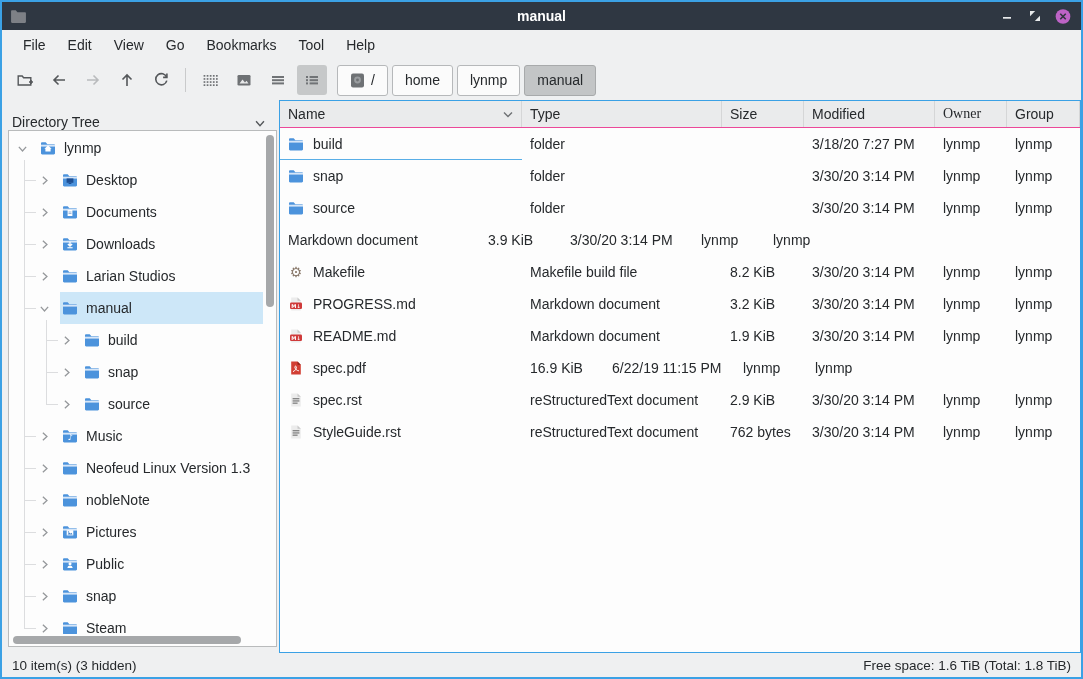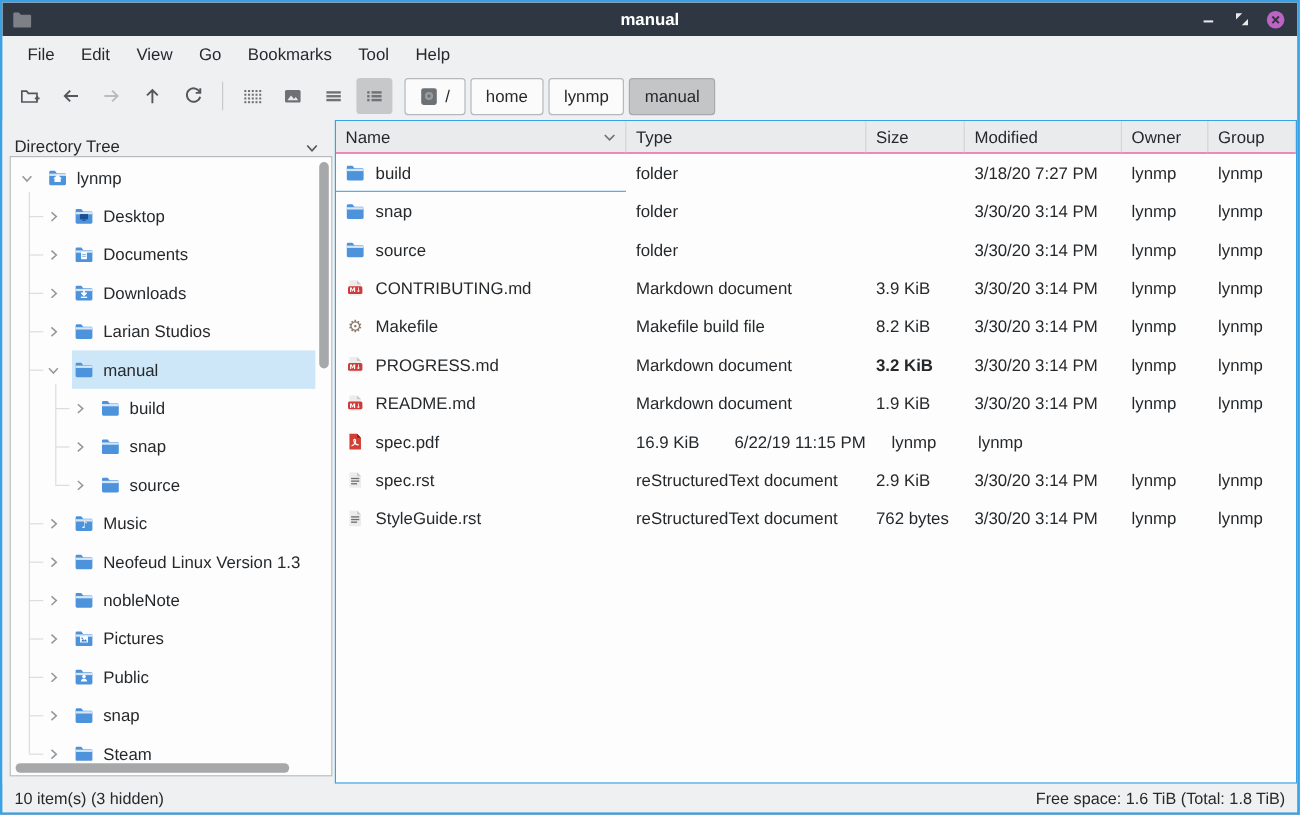--- a/index.html
+++ b/index.html
@@ -524,21 +524,21 @@
           </div>
           <div class="th" style="width: 200px;">
             <span class="th-label">Type</span>
           </div>
           <div class="th" style="width: 82px;">
             <span class="th-label">Size</span>
           </div>
           <div class="th" style="width: 131px;">
             <span class="th-label">Modified</span>
           </div>
-          <div class="th" style="width: 72px;">
+          <div class="th" style="width: 72px; font-family: Liberation Serif, serif;">
             <span class="th-label">Owner</span>
           </div>
           <div class="th" style="width: 73px;">
             <span class="th-label">Group</span>
           </div>
         </div>
       <div id="tableBody" style="flex:1;overflow:hidden;">
           <div class="trow focused">
             <div class="td name" style="width: 242px;">
               <span class="file-icon">
@@ -576,71 +576,60 @@
               <span class="file-icon">
                 <svg width="16" height="16" viewBox="0 0 16 16">
                   <path d="M1 3.4c0-.7.5-1.2 1.2-1.2h3.5L7.4 4.3h6.4c.7 0 1.2.5 1.2 1.2v7.7c0 .7-.5 1.2-1.2 1.2H2.2c-.7 0-1.2-.5-1.2-1.2z" fill="#4c93dc"></path>
                   <rect x="1" y="4.7" width="14" height="1.9" fill="#d6e6f8"></rect>
                 </svg>
               </span>
               <span>source</span>
             </div>
             <div class="td" style="width: 200px;">folder</div>
             <div class="td" style="width: 82px;"></div>
+            <div class="td" style="width: 131px;">3/30/20 3:14 PM</div>
+            <div class="td" style="width: 72px;">lynmp</div>
+            <div class="td" style="width: 73px;">lynmp</div>
+          </div>
+          <div class="trow">
+            <div class="td" style="width: 200px;">Markdown document</div>
+            <div class="td" style="width: 82px;">3.9 KiB</div>
+            <div class="td" style="width: 131px;">3/30/20 3:14 PM</div>
+            <div class="td" style="width: 72px;">lynmp</div>
+            <div class="td" style="width: 73px;">lynmp</div>
+          </div>
+          <div class="trow">
+            <div class="td name" style="width: 242px;">
+              <span class="file-icon">
+                <svg width="16" height="16" viewBox="0 0 16 16">
+                  <text x="8" y="13" font-size="14" fill="#8b7b6d" text-anchor="middle" font-family="DejaVu Sans, sans-serif">⚙</text>
+                </svg>
+              </span>
+              <span>Makefile</span>
+            </div>
+            <div class="td" style="width: 200px;">Makefile build file</div>
+            <div class="td" style="width: 82px;">8.2 KiB</div>
             <div class="td" style="width: 131px;">3/30/20 3:14 PM</div>
             <div class="td" style="width: 72px;">lynmp</div>
             <div class="td" style="width: 73px;">lynmp</div>
           </div>
           <div class="trow">
             <div class="td name" style="width: 242px;">
               <span class="file-icon">
                 <svg width="16" height="16" viewBox="0 0 16 16">
                   <path d="M3.2 1.5h6.3l3.3 3.3v9.7H3.2z" fill="#ececec"></path>
                   <path d="M9.5 1.5v3.3h3.3z" fill="#c9c9c9"></path>
                   <rect x="2" y="6.6" width="12" height="6.4" rx="1.3" fill="#cf3a3a"></rect>
                   <text x="8" y="11.6" font-size="5.2" font-weight="bold" fill="#fff" text-anchor="middle" font-family="DejaVu Sans, sans-serif">M↓</text>
                 </svg>
               </span>
-              <span>CONTRIBUTING.md</span>
+              <span>PROGRESS.md</span>
             </div>
             <div class="td" style="width: 200px;">Markdown document</div>
-            <div class="td" style="width: 82px;">3.9 KiB</div>
-            <div class="td" style="width: 131px;">3/30/20 3:14 PM</div>
-            <div class="td" style="width: 72px;">lynmp</div>
-            <div class="td" style="width: 73px;">lynmp</div>
-          </div>
-          <div class="trow">
-            <div class="td name" style="width: 242px;">
-              <span class="file-icon">
-                <svg width="16" height="16" viewBox="0 0 16 16">
-                  <text x="8" y="13" font-size="14" fill="#8b7b6d" text-anchor="middle" font-family="DejaVu Sans, sans-serif">⚙</text>
-                </svg>
-              </span>
-              <span>Makefile</span>
-            </div>
-            <div class="td" style="width: 200px;">Makefile build file</div>
-            <div class="td" style="width: 82px;">8.2 KiB</div>
-            <div class="td" style="width: 131px;">3/30/20 3:14 PM</div>
-            <div class="td" style="width: 72px;">lynmp</div>
-            <div class="td" style="width: 73px;">lynmp</div>
-          </div>
-          <div class="trow">
-            <div class="td name" style="width: 242px;">
-              <span class="file-icon">
-                <svg width="16" height="16" viewBox="0 0 16 16">
-                  <path d="M3.2 1.5h6.3l3.3 3.3v9.7H3.2z" fill="#ececec"></path>
-                  <path d="M9.5 1.5v3.3h3.3z" fill="#c9c9c9"></path>
-                  <rect x="2" y="6.6" width="12" height="6.4" rx="1.3" fill="#cf3a3a"></rect>
-                  <text x="8" y="11.6" font-size="5.2" font-weight="bold" fill="#fff" text-anchor="middle" font-family="DejaVu Sans, sans-serif">M↓</text>
-                </svg>
-              </span>
-              <span>PROGRESS.md</span>
-            </div>
-            <div class="td" style="width: 200px;">Markdown document</div>
-            <div class="td" style="width: 82px; font-weight: bold;">3.2 KiB</div>
+            <div class="td" style="width: 82px;">3.2 KiB</div>
             <div class="td" style="width: 131px;">3/30/20 3:14 PM</div>
             <div class="td" style="width: 72px;">lynmp</div>
             <div class="td" style="width: 73px;">lynmp</div>
           </div>
           <div class="trow">
             <div class="td name" style="width: 242px;">
               <span class="file-icon">
                 <svg width="16" height="16" viewBox="0 0 16 16">
                   <path d="M3.2 1.5h6.3l3.3 3.3v9.7H3.2z" fill="#ececec"></path>
                   <path d="M9.5 1.5v3.3h3.3z" fill="#c9c9c9"></path>

